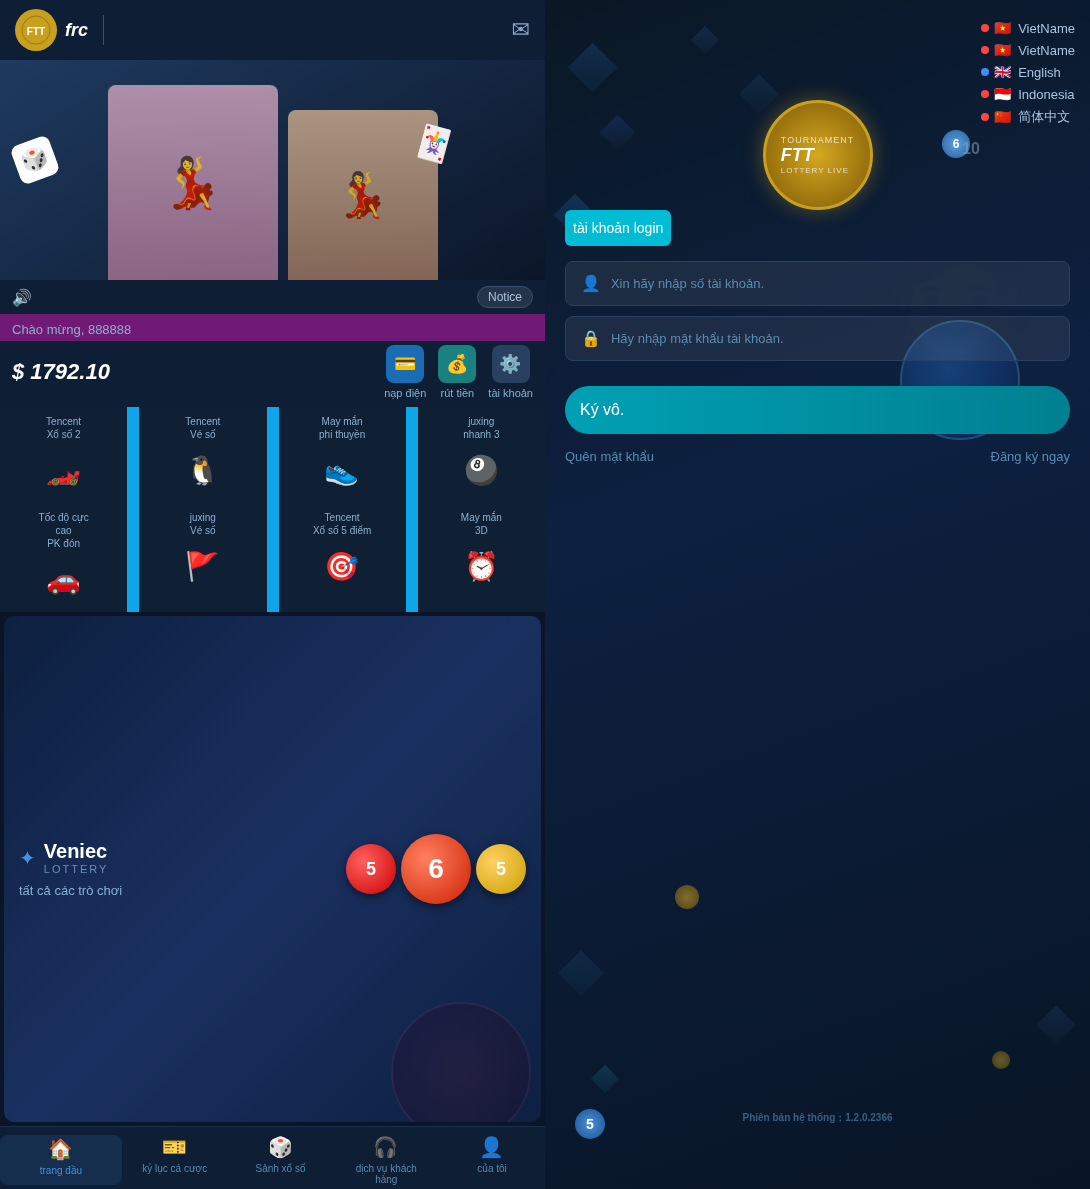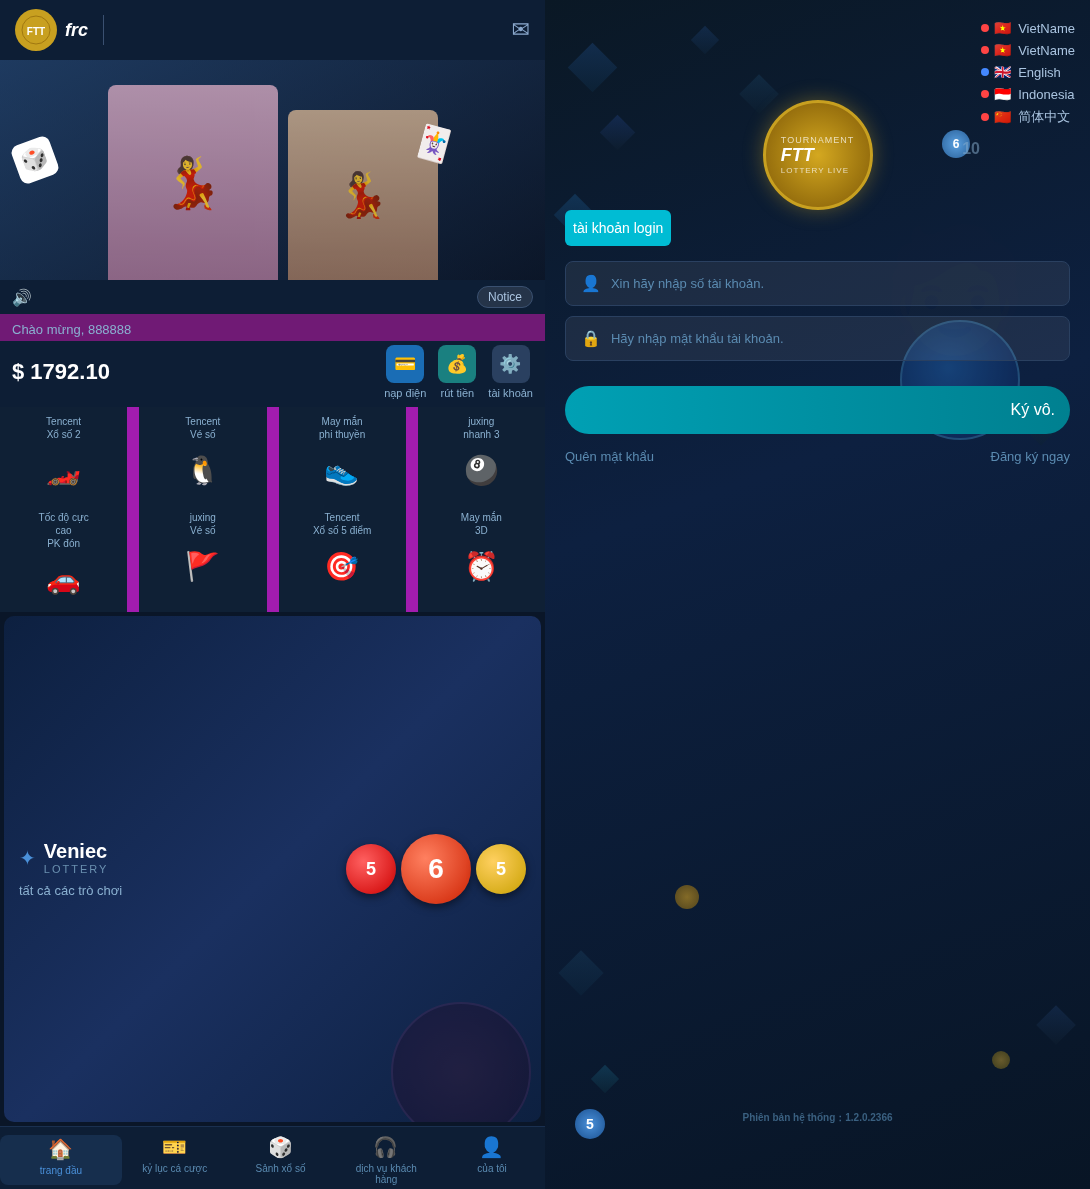--- a/index.html
+++ b/index.html
@@ -164,28 +164,29 @@
 
     .action-btn-label {
       color: #8ab0d0;
       font-size: 11px;
     }
 
     .balance-amount {
       color: #fff;
       font-size: 22px;
       font-weight: bold;
+      font-style: italic;
     }
 
     
     .games-grid {
       display: grid;
       grid-template-columns: repeat(4, 1fr);
       gap: 12px;
-      background: #a21caf;
+      background: #0ea5e9;
       flex-shrink: 0;
     }
 
     .game-card {
       background: #0f2035;
       padding: 8px;
       display: flex;
       flex-direction: column;
       align-items: center;
       gap: 4px;
@@ -479,21 +480,21 @@
     
     .login-action-btn {
       margin: 15px 20px;
       background: linear-gradient(90deg, #00a0b4, #008090);
       color: #fff;
       border: none;
       border-radius: 25px;
       padding: 15px;
       font-size: 16px;
       cursor: pointer;
-      text-align: right;
+      text-align: left;
       position: relative;
       z-index: 5;
     }
 
     
     .links-row {
       display: flex;
       justify-content: space-between;
       padding: 0 20px;
       position: relative;

